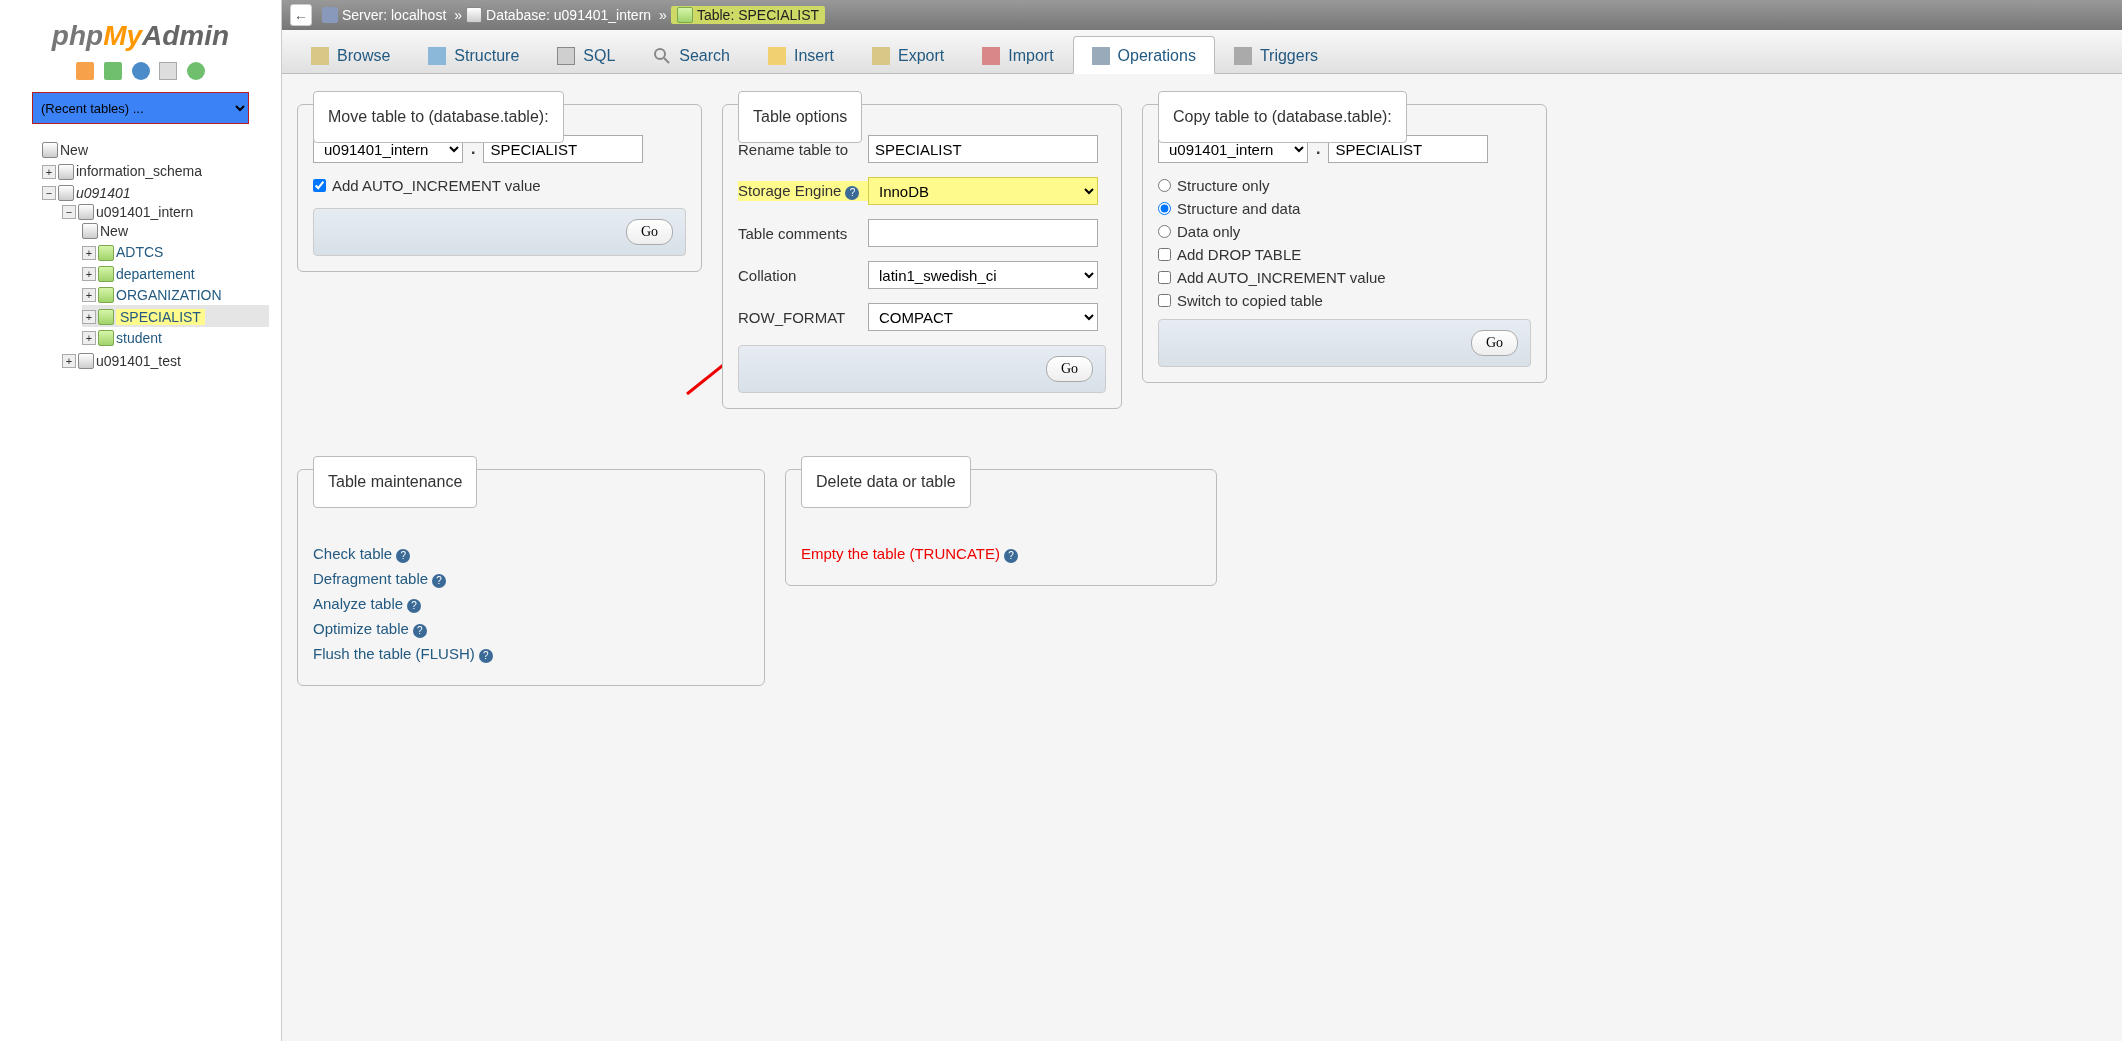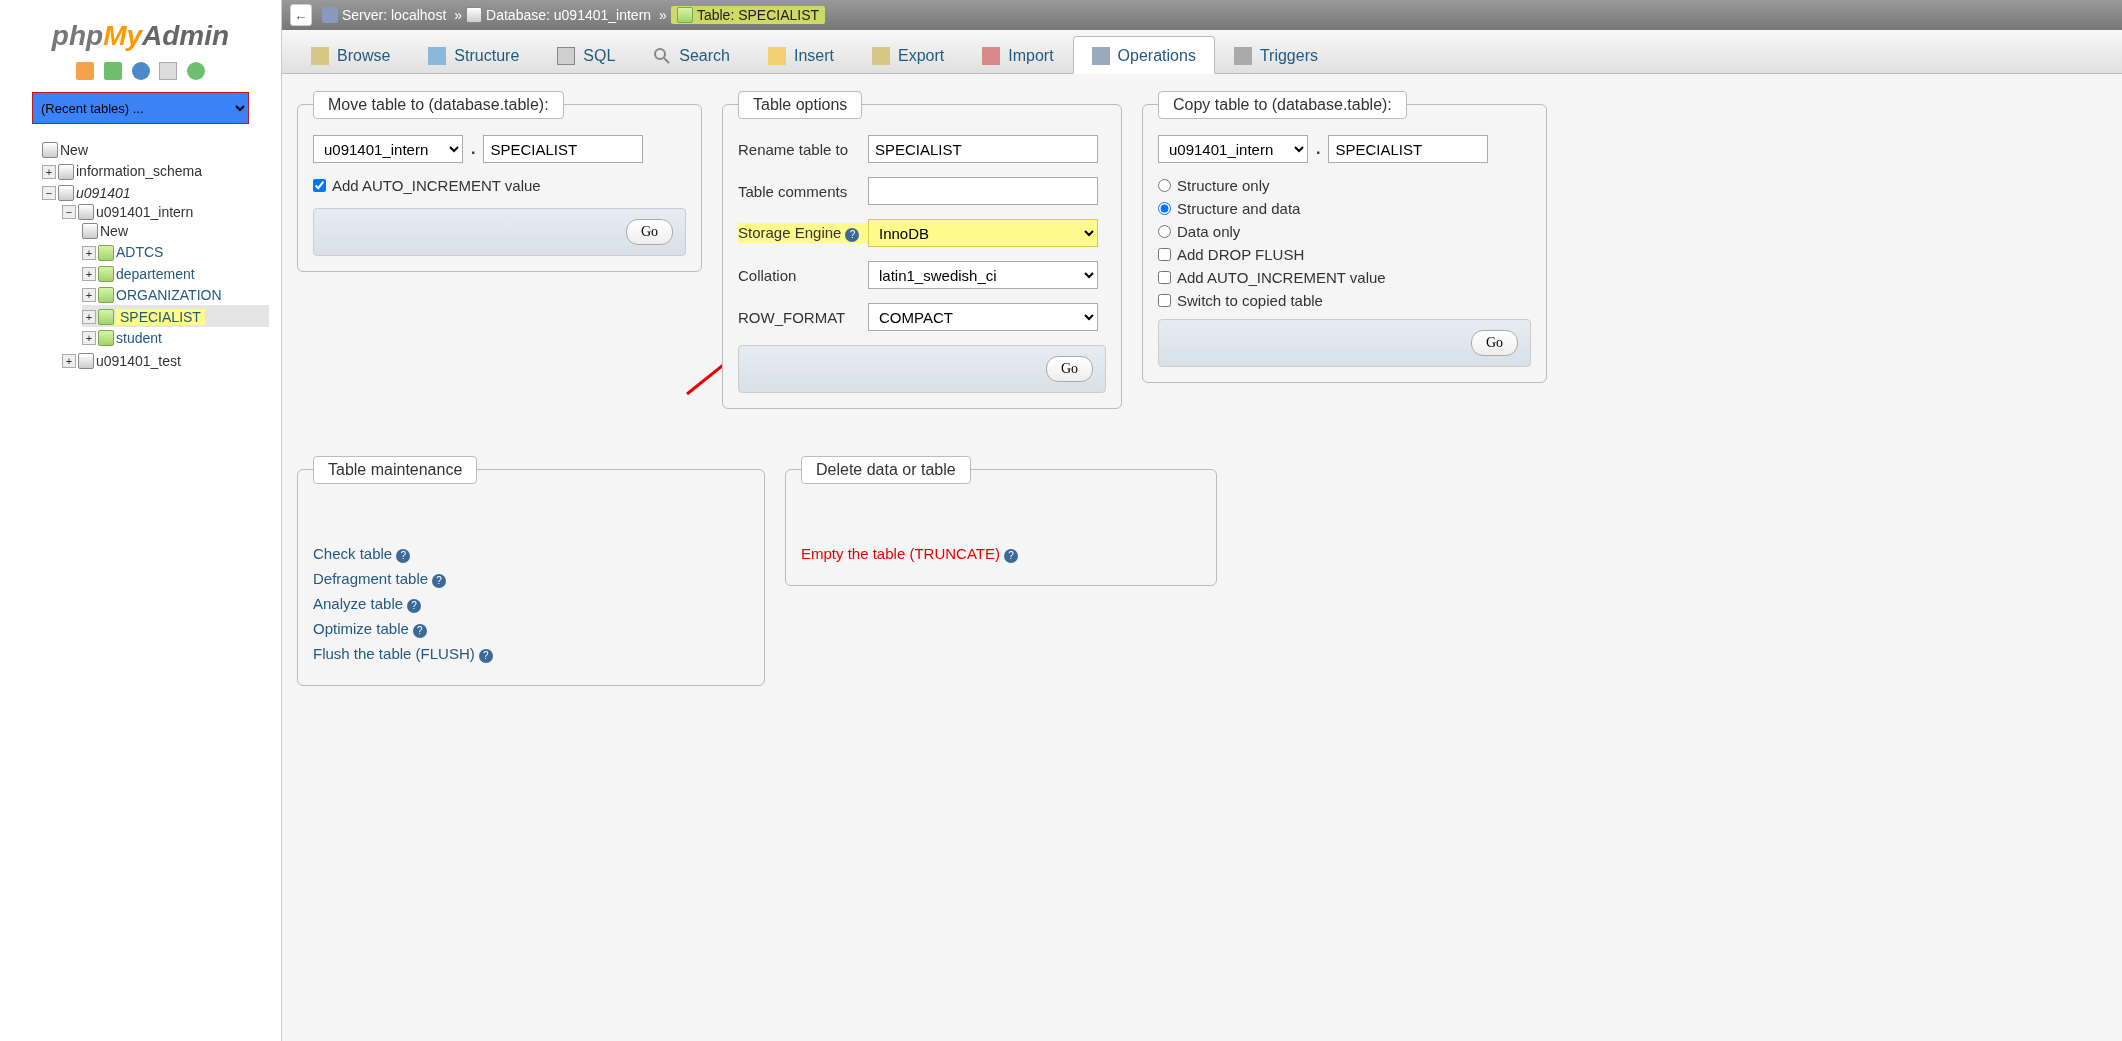--- a/index.html
+++ b/index.html
@@ -47,21 +47,21 @@
 .tabs { height: 44px; background: linear-gradient(#f8f8f8,#e0e0e0); border-bottom: 1px solid #bbb; display: flex; align-items: flex-end; padding: 0 10px; }
 .tab { display: flex; align-items: center; padding: 10px 18px 8px; border: 1px solid transparent; border-bottom: none; cursor: pointer; font-size: 16px; color: #235a81; }
 .tab .t-icn { width: 18px; height: 18px; margin-right: 8px; }
 .tab.active { background: #fff; border: 1px solid #bbb; border-bottom: 1px solid #fff; border-radius: 4px 4px 0 0; margin-bottom: -1px; }
 
 
 .content { flex: 1; background: #f5f5f5; padding: 30px 15px; overflow: auto; position: relative; }
 .cards-row { display: flex; gap: 20px; align-items: flex-start; margin-bottom: 60px; }
 
 .card { border: 1px solid #bbb; border-radius: 6px; background: #f5f5f5; padding: 30px 15px 15px; position: relative; }
-.card-legend { position: absolute; top: -14px; left: 15px; background: #fff; border: 1px solid #bbb; border-radius: 4px; padding: 4px 14px; font-size: 16px; color: #333; }
+.card-legend { position: absolute; top: -14px; left: 15px; background: #fff; border: 1px solid #bbb; border-radius: 4px; padding: 16px 14px; font-size: 16px; color: #333; }
 
 .c-move { width: 405px; }
 .c-options { width: 400px; }
 .c-copy { width: 405px; }
 .c-maint { width: 468px; }
 .c-delete { width: 432px; }
 
 .row { margin-bottom: 14px; display: flex; align-items: center; }
 .row-label { flex: 0 0 130px; font-size: 15px; color: #333; }
 select.form-input, input.form-input { border: 1px solid #aaa; height: 28px; padding: 0 6px; font-size: 15px; background: #fff; }
@@ -237,26 +237,26 @@
           </div>
         </div>
 
         <div class="card c-options">
           <div class="card-legend">Table options</div>
           <div class="row">
             <span class="row-label">Rename table to</span>
             <input class="form-input sel-wide" value="SPECIALIST" style="">
           </div>
           <div class="row">
+            <span class="row-label storage-label hl"><span>Storage Engine</span><span class="question-icn">?</span></span>
+            <select class="form-input sel-wide hl"><option>InnoDB</option></select>
+          </div>
+          <div class="row">
             <span class="row-label">Table comments</span>
             <input class="form-input sel-wide" value="" style="">
-          </div>
-          <div class="row">
-            <span class="row-label storage-label hl"><span>Storage Engine</span><span class="question-icn">?</span></span>
-            <select class="form-input sel-wide hl"><option>InnoDB</option></select>
           </div>
           <div class="row">
             <span class="row-label">Collation</span>
             <select class="form-input sel-wide"><option>latin1_swedish_ci</option></select>
           </div>
           <div class="row">
             <span class="row-label">ROW_FORMAT</span>
             <select class="form-input sel-wide"><option>COMPACT</option></select>
           </div>
           <div class="footer-strip">
@@ -279,21 +279,21 @@
             <div class="opt-row">
                 <input type="radio" class="radio" name="cp" checked="" style="">
                 <span>Structure and data</span>
               </div>
             <div class="opt-row">
                 <input type="radio" class="radio" name="cp" style="">
                 <span>Data only</span>
               </div>
             <div class="opt-row">
                 <input type="checkbox" class="chk" style="">
-                <span>Add DROP FLUSH</span>
+                <span>Add DROP TABLE</span>
               </div>
             <div class="opt-row">
                 <input type="checkbox" class="chk" style="">
                 <span>Add AUTO_INCREMENT value</span>
               </div>
             <div class="opt-row">
                 <input type="checkbox" class="chk" style="">
                 <span>Switch to copied table</span>
               </div>
           </div>

